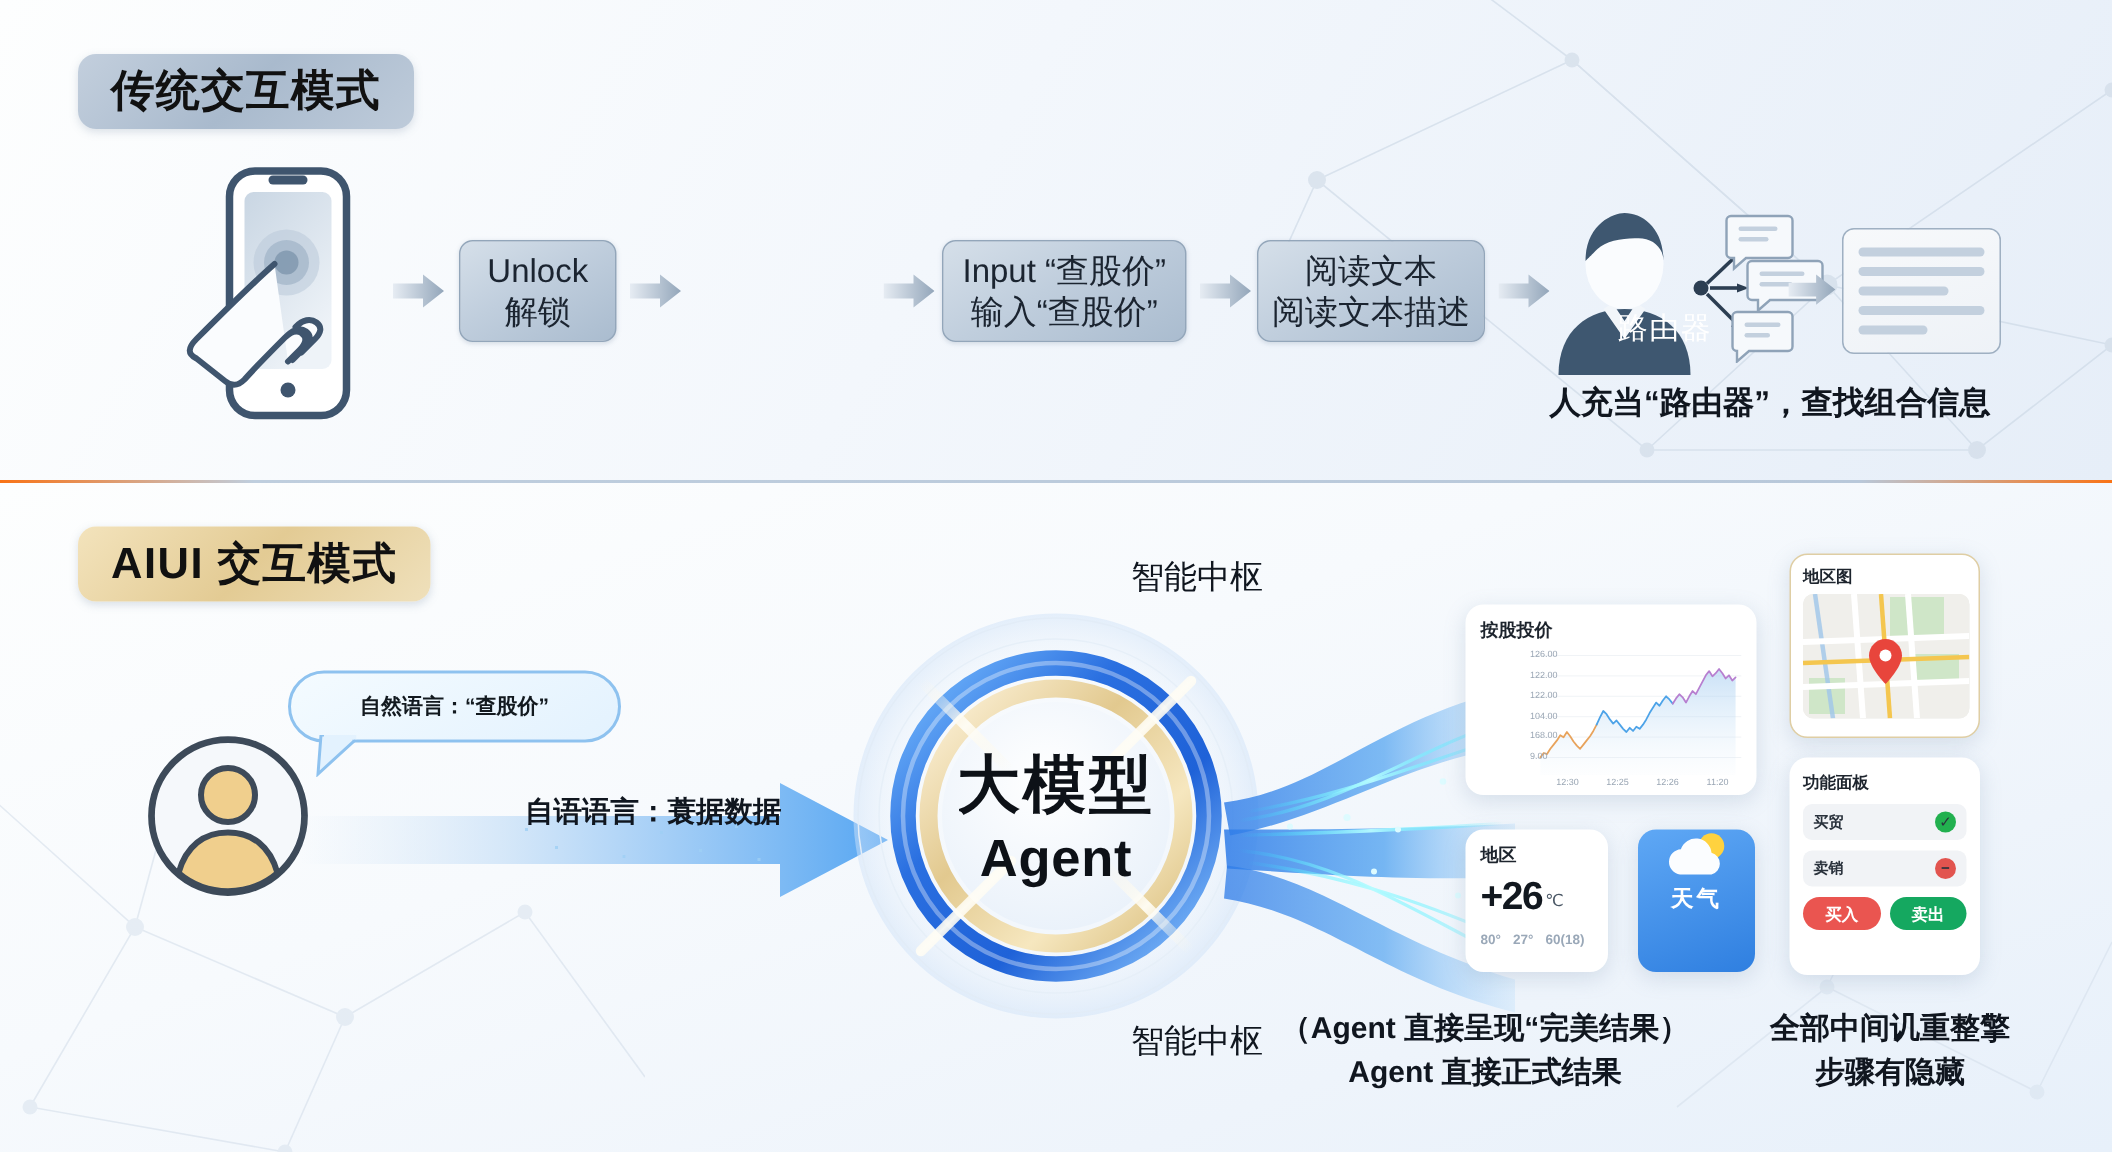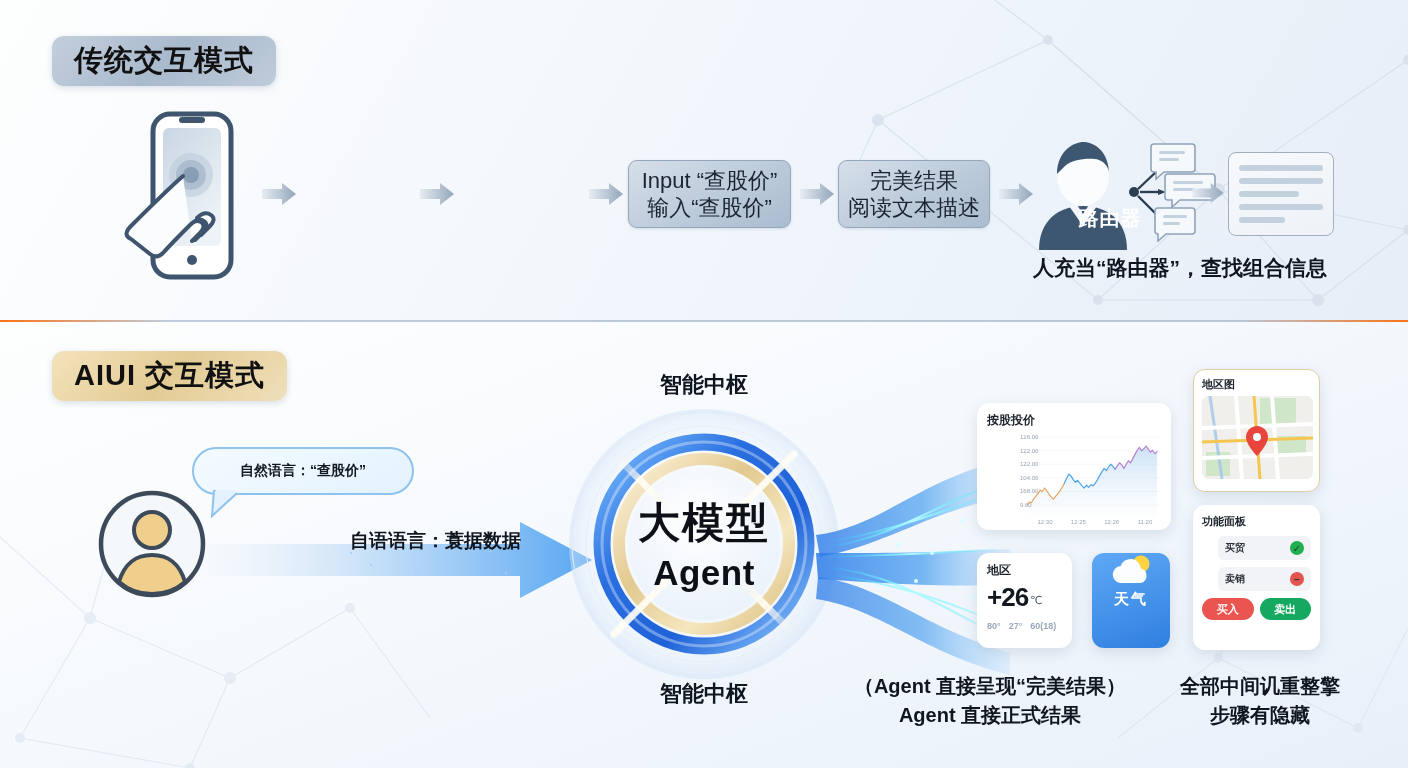--- a/index.html
+++ b/index.html
@@ -64,21 +64,21 @@
   
   .arrow { position: absolute; }
 
   
   #phone-wrap { position: absolute; left: 95px; top: 108px; width: 200px; height: 175px; }
 
   
   #router-wrap { position: absolute; left: 1025px; top: 140px; width: 170px; height: 110px; }
   #router-label {
     position: absolute; left: 1050px; top: 205px; width: 120px; text-align: center;
-    font-size: 20px; font-weight: bold; color: #ffffff; letter-spacing: 1px;
+    font-size: 20px; font-weight: normal; color: #ffffff; letter-spacing: 1px;
   }
   #chat-bubbles { position: absolute; left: 1128px; top: 142px; width: 90px; height: 100px; }
   #doc-card {
     position: absolute; left: 1228px; top: 152px; width: 106px; height: 84px;
     border: 1.5px solid #9fb0c2; border-radius: 8px;
     background: linear-gradient(160deg,#f7f9fb 0%,#eef2f7 100%);
     padding: 12px 10px; display: flex; flex-direction: column; gap: 7px;
   }
   #doc-card i { display:block; height: 7px; border-radius: 3px; background: #c3d0de; }
   #router-caption {
@@ -106,22 +106,22 @@
   
   #core-wrap { position: absolute; left: 566px; top: 398px; width: 276px; height: 292px; }
   #core-text {
     position: absolute; left: 566px; top: 398px; width: 276px; height: 292px;
     display: flex; flex-direction: column; align-items: center; justify-content: center;
     gap: 2px; pointer-events: none;
   }
   #core-text .cn { font-size: 42px; font-weight: bold; color: #0d1117; letter-spacing: 2px; }
   #core-text .en { font-size: 35px; font-weight: bold; color: #0d1117; letter-spacing: .5px; }
   .hub-label {
-    position: absolute; width: 276px; text-align: center;
-    font-size: 22px; font-weight: bold; color: #10161f;
+    position: absolute; width: 276px; text-align: right;
+    font-size: 22px; font-weight: normal; color: #10161f;
   }
   #hub-top { left: 566px; top: 370px; }
   #hub-bottom { left: 566px; top: 679px; }
 
   
   .card { position: absolute; background: #fff; border-radius: 12px;
           box-shadow: 0 4px 14px rgba(110,135,170,.22); }
 
   #stock-card { left: 977px; top: 403px; width: 194px; height: 127px; padding: 9px 10px 4px 10px; }
   #stock-title { font-size: 12px; font-weight: bold; color: #1d242d; margin-bottom: 2px; }
@@ -145,21 +145,21 @@
 
   #map-card { left: 1193px; top: 369px; width: 127px; height: 123px;
               border: 1.5px solid #dfcea4; padding: 7px 8px; }
   #map-title { font-size: 11px; font-weight: bold; color: #1d242d; margin-bottom: 4px; }
   #map-img { position: relative; width: 111px; height: 83px; border-radius: 7px; overflow: hidden; background: #ecebe7; }
 
   #panel-card { left: 1193px; top: 505px; width: 127px; height: 145px; padding: 9px 9px; }
   #panel-title { font-size: 11px; font-weight: bold; color: #1d242d; margin-bottom: 7px; }
   .panel-row {
     display: flex; align-items: center; justify-content: space-between;
-    background: #f1f3f6; border-radius: 6px; padding: 5px 7px; margin-bottom: 7px; margin-left: 16px;
+    background: #f1f3f6; border-radius: 6px; padding: 5px 7px; margin-bottom: 7px;
   }
   .panel-row span { font-size: 10px; color: #2a323c; font-weight: bold; }
   .dot { width: 14px; height: 14px; border-radius: 50%; display:flex; align-items:center; justify-content:center;
          font-size: 9px; color:#fff; font-weight: bold; }
   #panel-actions { display: flex; gap: 6px; margin-top: 2px; }
   .pbtn { flex: 1; height: 22px; border-radius: 11px; display:flex; align-items:center; justify-content:center;
           font-size: 11px; font-weight: bold; color: #fff; }
 
   
   .bcap { position: absolute; text-align: center; font-size: 20px; font-weight: bold;
@@ -222,41 +222,45 @@
     <svg class="arrow" style="left:262px; top:182px;" width="34" height="24" viewBox="0 0 34 24">
       <defs>
           <linearGradient id="ag1" x1="0" y1="0" x2="1" y2="0">
         <stop offset="0%" stop-color="#e6ecf3"></stop>
             <stop offset="100%" stop-color="#93a6ba"></stop>
           </linearGradient>
         </defs>
       <path d="M0 7 L20 7 L20 1 L34 12 L20 23 L20 17 L0 17 Z" fill="url(#ag1)"></path>
     </svg>
 
+    <div class="flow-box" style="left:306px; top:160px; width:105px; height:68px;">
+      <div class="l1">Unlock</div>
+      <div class="l2">解锁</div>
+    </div>
 
     <svg class="arrow" style="left:420px; top:182px;" width="34" height="24" viewBox="0 0 34 24">
       <path d="M0 7 L20 7 L20 1 L34 12 L20 23 L20 17 L0 17 Z" fill="url(#ag1)"></path>
     </svg>
 
 
     <svg class="arrow" style="left:589px; top:182px;" width="34" height="24" viewBox="0 0 34 24">
       <path d="M0 7 L20 7 L20 1 L34 12 L20 23 L20 17 L0 17 Z" fill="url(#ag1)"></path>
     </svg>
 
     <div class="flow-box" style="left:628px; top:160px; width:163px; height:68px;">
       <div class="l1">Input “查股价”</div>
       <div class="l2">输入“查股价”</div>
     </div>
 
     <svg class="arrow" style="left:800px; top:182px;" width="34" height="24" viewBox="0 0 34 24">
       <path d="M0 7 L20 7 L20 1 L34 12 L20 23 L20 17 L0 17 Z" fill="url(#ag1)"></path>
     </svg>
 
     <div class="flow-box" style="left:838px; top:160px; width:152px; height:68px;">
-      <div class="l1">完美结果</div>
+      <div class="l1">阅读文本</div>
       <div class="l2">阅读文本描述</div>
     </div>
 
     <svg class="arrow" style="left:999px; top:182px;" width="34" height="24" viewBox="0 0 34 24">
       <path d="M0 7 L20 7 L20 1 L34 12 L20 23 L20 17 L0 17 Z" fill="url(#ag1)"></path>
     </svg>
 
     <div id="router-wrap">
       <svg viewBox="0 0 170 110" width="170" height="110">
         <path d="M14 110 C14 80 34 66 58 66 C82 66 102 80 102 110 Z" fill="#3e5770"></path>

